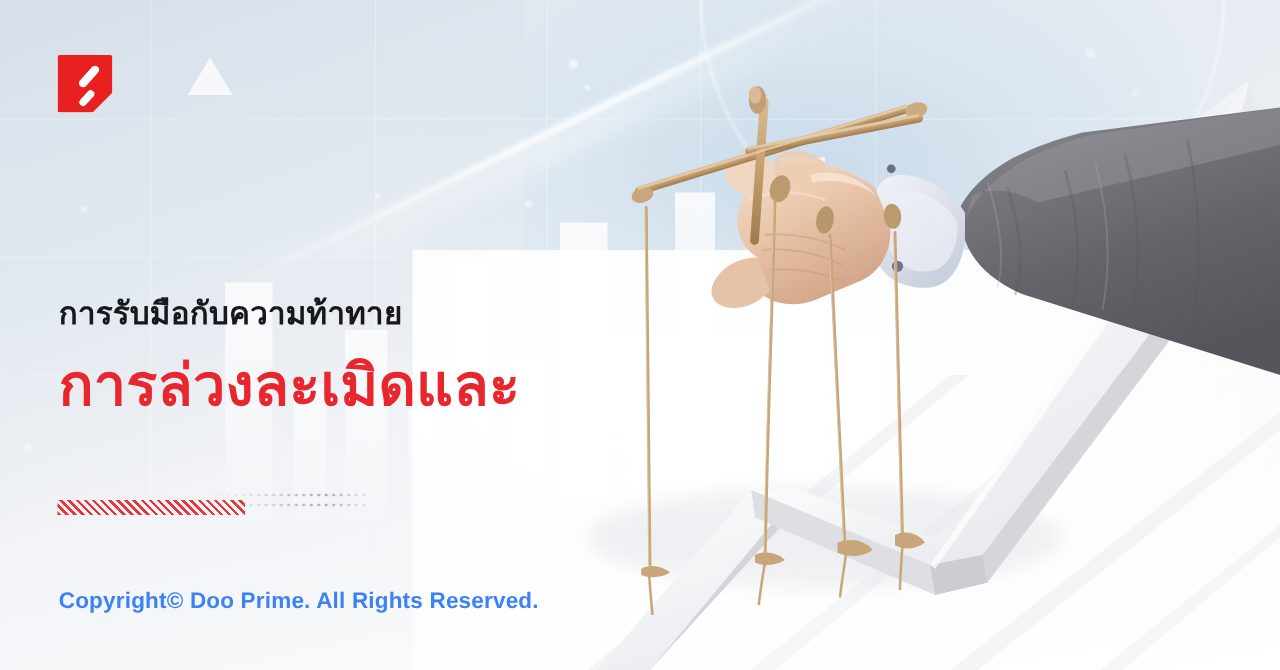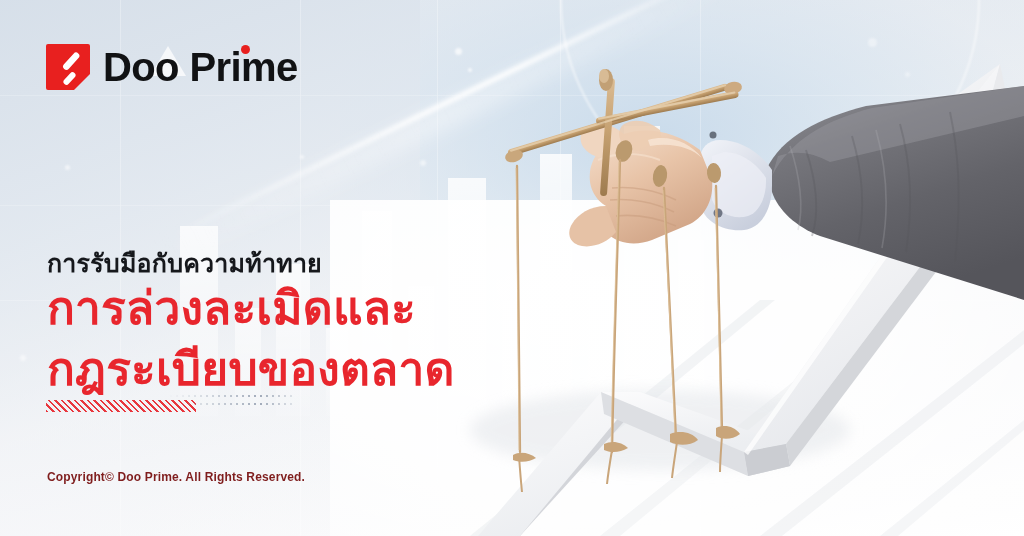--- a/index.html
+++ b/index.html
@@ -94,21 +94,21 @@
   .logo-word {
     font-size:40px; font-weight:bold; letter-spacing:-0.6px;
     color:#111214; line-height:1; position:relative; white-space:nowrap;
   }
   .prime-dot {
     position:absolute; width:9px; height:9px; border-radius:50%;
     background:#e8201f; right:48px; top:-2px;
   }
 
   .subtitle {
-    position:absolute; left:47px; top:248px;
+    position:absolute; left:47px; top:236px;
     font-size:25px; font-weight:600; color:#16181c;
     line-height:1.25; letter-spacing:0.2px; white-space:nowrap;
   }
   .title {
     position:absolute; left:47px; top:278px;
     font-size:46px; font-weight:bold; color:#e8262d;
     line-height:1.32; letter-spacing:0.2px; white-space:nowrap;
   }
 
   .divider {
@@ -124,21 +124,21 @@
     position:absolute; left:122px; top:0px; width:128px; height:18px;
     background-image:radial-gradient(circle, #8d99ab 1.1px, rgba(0,0,0,0) 1.3px);
     background-size:6px 8px;
     -webkit-mask-image:linear-gradient(90deg, rgba(0,0,0,0) 0%, rgba(0,0,0,0.35) 28%, rgba(0,0,0,0.95) 72%, rgba(0,0,0,0.2) 100%);
     mask-image:linear-gradient(90deg, rgba(0,0,0,0) 0%, rgba(0,0,0,0.35) 28%, rgba(0,0,0,0.95) 72%, rgba(0,0,0,0.2) 100%);
     opacity:.85;
   }
 
   .copyright {
     position:absolute; left:47px; top:470px;
-    font-size:12px; font-weight:600; color:#7f1d1d; letter-spacing:0.15px;
+    font-size:18px; font-weight:600; color:#3b82f6; letter-spacing:0.15px;
     white-space:nowrap;
   }
 </style>
 </head>
 <body>
 
 <div id="stage">
 
   <div class="bg-base"></div>
   <div class="bg-skyglow"></div>
@@ -367,31 +367,26 @@
   </svg>
 
   <div class="logo-row">
     <div class="logo-mark">
       <svg viewBox="0 0 44 46" width="44" height="46">
         <path d="M0 0 H44 V30 L28 46 H0 Z" fill="#e8201f"></path>
         <rect x="22" y="6.5" width="6.6" height="21" rx="3.3" fill="#ffffff" transform="rotate(42 25 17)"></rect>
         <rect x="20.5" y="27" width="6" height="15" rx="3" fill="#ffffff" transform="rotate(42 23.5 34.5)"></rect>
       </svg>
     </div>
-    <div class="logo-word">
-      <span>Doo Prime</span>
-      <span class="prime-dot"></span>
-    </div>
   </div>
 
   <div class="subtitle">การรับมือกับความท้าทาย</div>
 
   <div class="title">
     <div>การล่วงละเมิดและ</div>
-    <div>กฎระเบียบของตลาด</div>
   </div>
 
   <div class="divider">
     <div class="div-hatch"></div>
     <div class="div-dots"></div>
   </div>
 
   <div class="copyright">Copyright© Doo Prime. All Rights Reserved.</div>
 
 </div>

